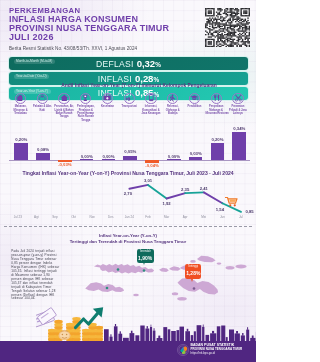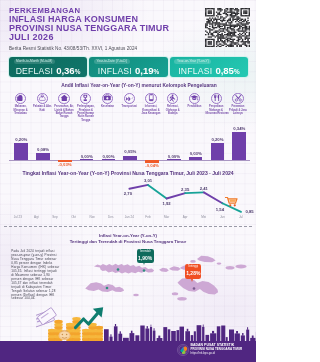--- a/index.html
+++ b/index.html
@@ -20,21 +20,21 @@
 
 .hdr{position:absolute;left:9px;top:5.7px;width:190px;}
 .hdr .l{color:#6f3faa;font-weight:bold;letter-spacing:.18px;line-height:9px;height:9px;}
 .hdr .l1{font-size:7.7px;letter-spacing:.4px;}
 .hdr .l2{font-size:9.0px;margin-top:0;letter-spacing:.18px;}
 .hdr .l3{font-size:9.0px;margin-top:0;letter-spacing:.17px;}
 .hdr .l4{font-size:9.0px;margin-top:0;letter-spacing:.3px;}
 .subt{position:absolute;left:9px;top:45.5px;font-size:4.6px;color:#4b4b55;letter-spacing:.05px;}
 .qr{position:absolute;left:205px;top:8px;width:45px;height:39px;}
 
-.strip{position:absolute;left:9px;top:57.3px;width:239px;height:19.4px;display:flex;gap:2.4px;}
+.strip{position:absolute;left:9px;top:57.3px;width:239px;height:19.4px;display:flex;gap:2.4px;flex-direction:column;}
 .sbox{flex:1;border-radius:3.0px;position:relative;display:flex;align-items:flex-end;justify-content:center;padding-bottom:1.5px;box-shadow:0 0 0 1.0px rgba(208,242,236,.9);}
 .s0{background:linear-gradient(145deg,#0d6b5e 0%,#10756a 100%);} 
 .s1{background:linear-gradient(145deg,#128a7c 0%,#16a293 100%);} 
 .s2{background:linear-gradient(145deg,#19b3a1 0%,#24c9b2 100%);} 
 .slab{position:absolute;left:4.5px;top:2.2px;font-size:3.25px;color:#cdeee8;white-space:nowrap;border-radius:2.6px;padding:.55px 2.6px .6px;letter-spacing:.0px;line-height:1;}
 .s0 .slab{background:rgba(255,255,255,.14);}
 .s1 .slab{background:rgba(255,255,255,.16);}
 .s2 .slab{background:rgba(255,255,255,.18);}
 .skind{font-size:8.6px;color:#eafcf8;font-weight:300;letter-spacing:.25px;}
 .sval{font-size:9.6px;color:#ffffff;font-weight:bold;margin-left:3.1px;letter-spacing:-.1px;}
@@ -669,29 +669,29 @@
         <rect x="35.45" y="37.82" width="1.51" height="1.33" fill="#2a2a2e"></rect>
         <rect x="40.91" y="37.82" width="1.51" height="1.33" fill="#2a2a2e"></rect>
         <rect x="43.64" y="37.82" width="1.51" height="1.33" fill="#2a2a2e"></rect>
       </svg></div>
 
 <div class="strip" id="strip">
       <div class="sbox s0">
         <div class="slab">Month-to-Month (M-to-M)</div>
         <div class="srow">
           <span class="skind">DEFLASI</span>
-          <span class="sval">0,36</span>
+          <span class="sval">0,32</span>
           <span class="sunit">%</span>
         </div>
       </div>
       <div class="sbox s1">
         <div class="slab">Year-to-Date (Y-to-D)</div>
         <div class="srow">
           <span class="skind">INFLASI</span>
-          <span class="sval">0,19</span>
+          <span class="sval">0,28</span>
           <span class="sunit">%</span>
         </div>
       </div>
       <div class="sbox s2">
         <div class="slab">Year-on-Year (Y-on-Y)</div>
         <div class="srow">
           <span class="skind">INFLASI</span>
           <span class="sval">0,85</span>
           <span class="sunit">%</span>
         </div>

